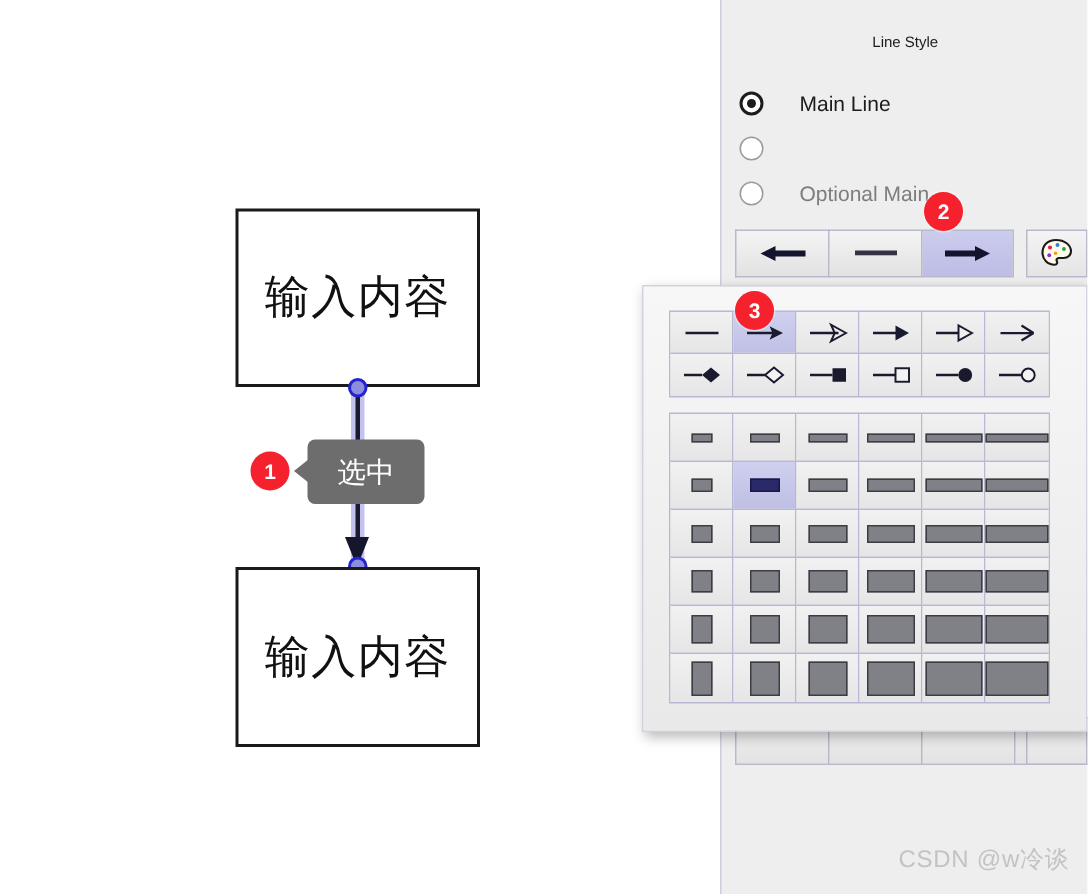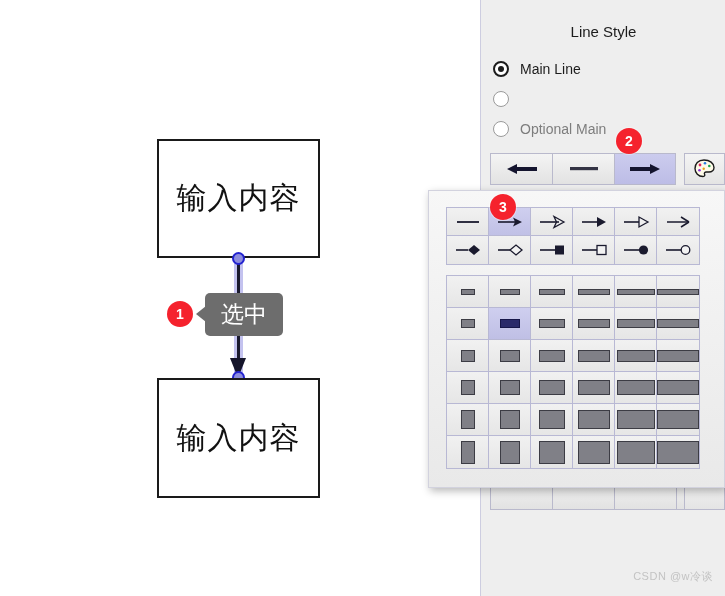--- a/index.html
+++ b/index.html
@@ -80,21 +80,21 @@
     width: 78px; height: 43px;
     background: #6d6d6d;
     border-radius: 5px;
   }
   #callout-text {
     position: absolute;
     left: 0; top: 0; right: 0; bottom: 0;
     display: flex; align-items: center; justify-content: center;
     color: #ffffff;
     font-family: "DejaVu Sans", "Liberation Sans", sans-serif;
-    font-size: 23px;
+    font-size: 19px;
   }
   #callout-tail {
     position: absolute;
     left: 196px; top: 306px;
     width: 0; height: 0;
     border-top: 8px solid transparent;
     border-bottom: 8px solid transparent;
     border-right: 10px solid #6d6d6d;
   }
 
@@ -122,29 +122,29 @@
     position: absolute;
     left: 480px; top: 0;
     width: 245px; height: 596px;
     background: #eeeeee;
     border-left: 1px solid #cdcde0;
   }
   #panel-title {
     position: absolute;
     left: 0; top: 23px; width: 245px;
     text-align: center;
-    font-size: 15px;
+    font-size: 10px;
     color: #1c1c1c;
   }
   .radio-row {
     position: absolute;
     left: 12px;
     display: flex;
     align-items: center;
-    gap: 11px;
+    gap: 24px;
   }
   #radio-main     { top: 61px; }
   #radio-margin   { top: 91px; }
   #radio-optional { top: 121px; }
   .radio-mark {
     width: 16px; height: 16px;
     border-radius: 50%;
     background: #ffffff;
     border: 1px solid #9a9a9a;
     position: relative;
@@ -264,21 +264,21 @@
     left: 684px; top: 478px;
     width: 41px; height: 32px;
     background: linear-gradient(#f4f4f4, #e4e4e4);
     border: 1px solid #b9b9cc;
     z-index: 10;
   }
 
   #watermark {
     position: absolute;
     right: 12px; bottom: 12px;
-    font-size: 11px;
+    font-size: 16px;
     color: #c3c3c3;
     letter-spacing: .5px;
   }
 </style>
 </head>
 <body>
 
 <div id="root">
 
   <div id="canvas">

